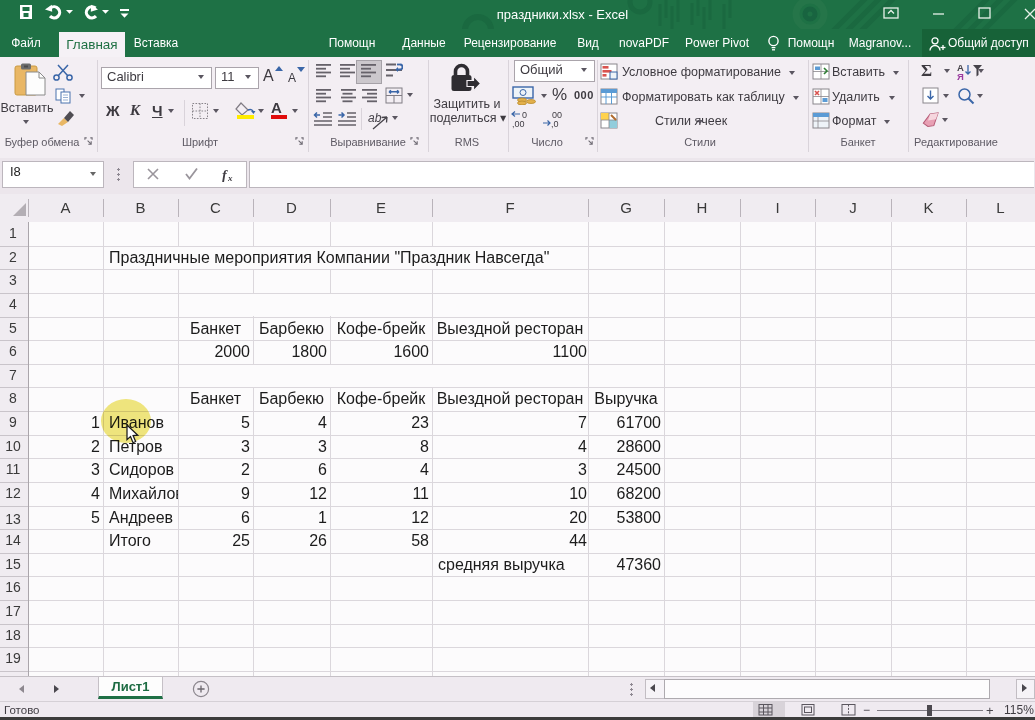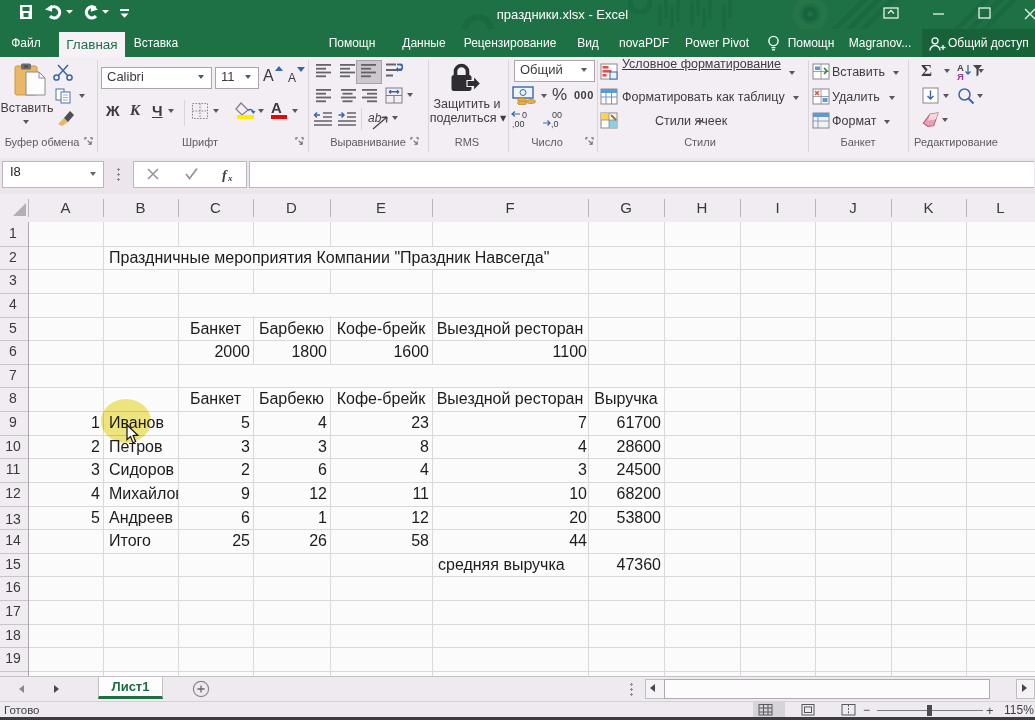--- a/index.html
+++ b/index.html
@@ -321,21 +321,21 @@
 <text x="8" y="17" font-size="9" fill="#3f3c42">,0</text>
 <path d="M0 13 H7 M4.5 10.5 L7 13 L4.5 15.5" stroke="#3a66a8" stroke-width="1.2" fill="none"></path>
 </svg>
 <svg class="abs" style="left:600px;top:6px" width="18" height="17" viewBox="0 0 18 17">
 <rect x="1" y="1" width="16" height="15" fill="#fff" stroke="#8a868c" stroke-width="1"></rect>
 <rect x="2.5" y="3" width="6" height="2.6" fill="#d9534f"></rect>
 <rect x="2.5" y="7" width="9" height="2.6" fill="#d9534f"></rect>
 <rect x="2.5" y="11" width="4" height="2.6" fill="#d9534f"></rect>
 <rect x="10" y="9" width="7" height="7" fill="#eef3f8" stroke="#3a66a8" stroke-width="1"></rect>
 </svg>
-<div class="rbtxt" style="left:622px;top:0;text-decoration:underline;">Условное форматирование</div>
+<div class="rbtxt" style="left:622px;top:8px;">Условное форматирование</div>
 <div class="arr" style="left:789px;top:14px;"></div>
 <svg class="abs" style="left:600px;top:31px" width="18" height="17" viewBox="0 0 18 17">
 <rect x="1" y="1" width="16" height="15" fill="#fff" stroke="#8a868c" stroke-width="1"></rect>
 <rect x="1" y="1" width="16" height="4" fill="#5b9bd5"></rect>
 <path d="M1 9 h16 M6 5 v11 M11.5 5 v11" stroke="#5b9bd5" stroke-width="1"></path>
 </svg>
 <div class="rbtxt" style="left:622px;top:33px;">Форматировать как таблицу</div>
 <div class="arr" style="left:793px;top:39px;"></div>
 <svg class="abs" style="left:600px;top:55px" width="18" height="17" viewBox="0 0 18 17">
 <rect x="1" y="1" width="16" height="15" fill="#fff" stroke="#8a868c" stroke-width="1"></rect>

